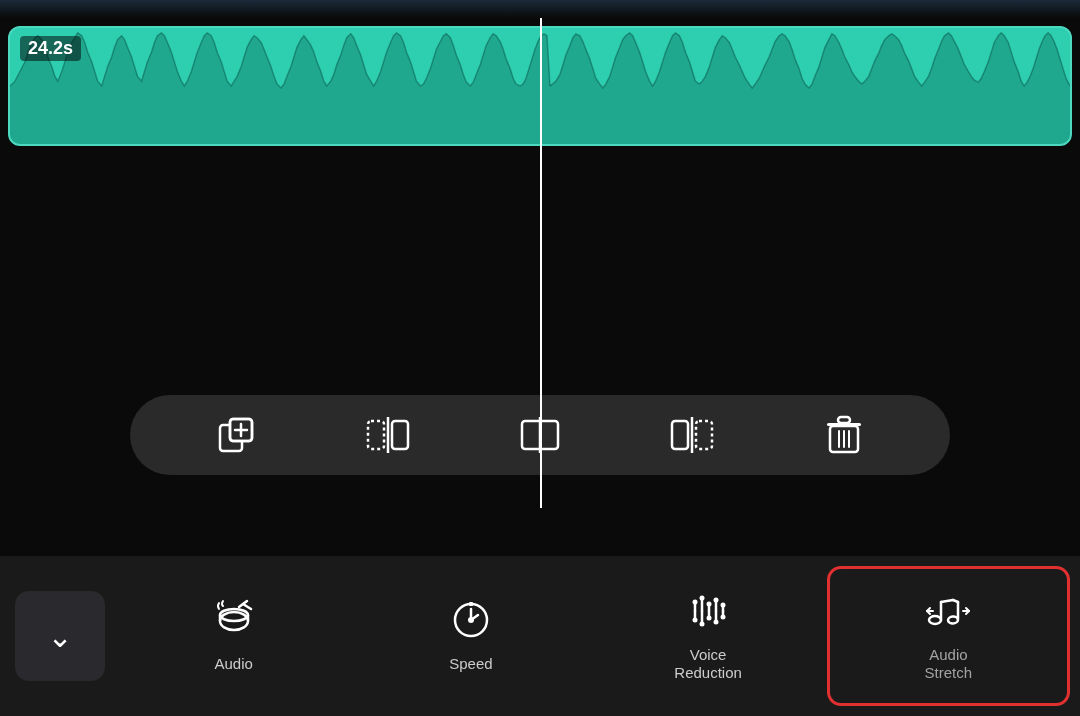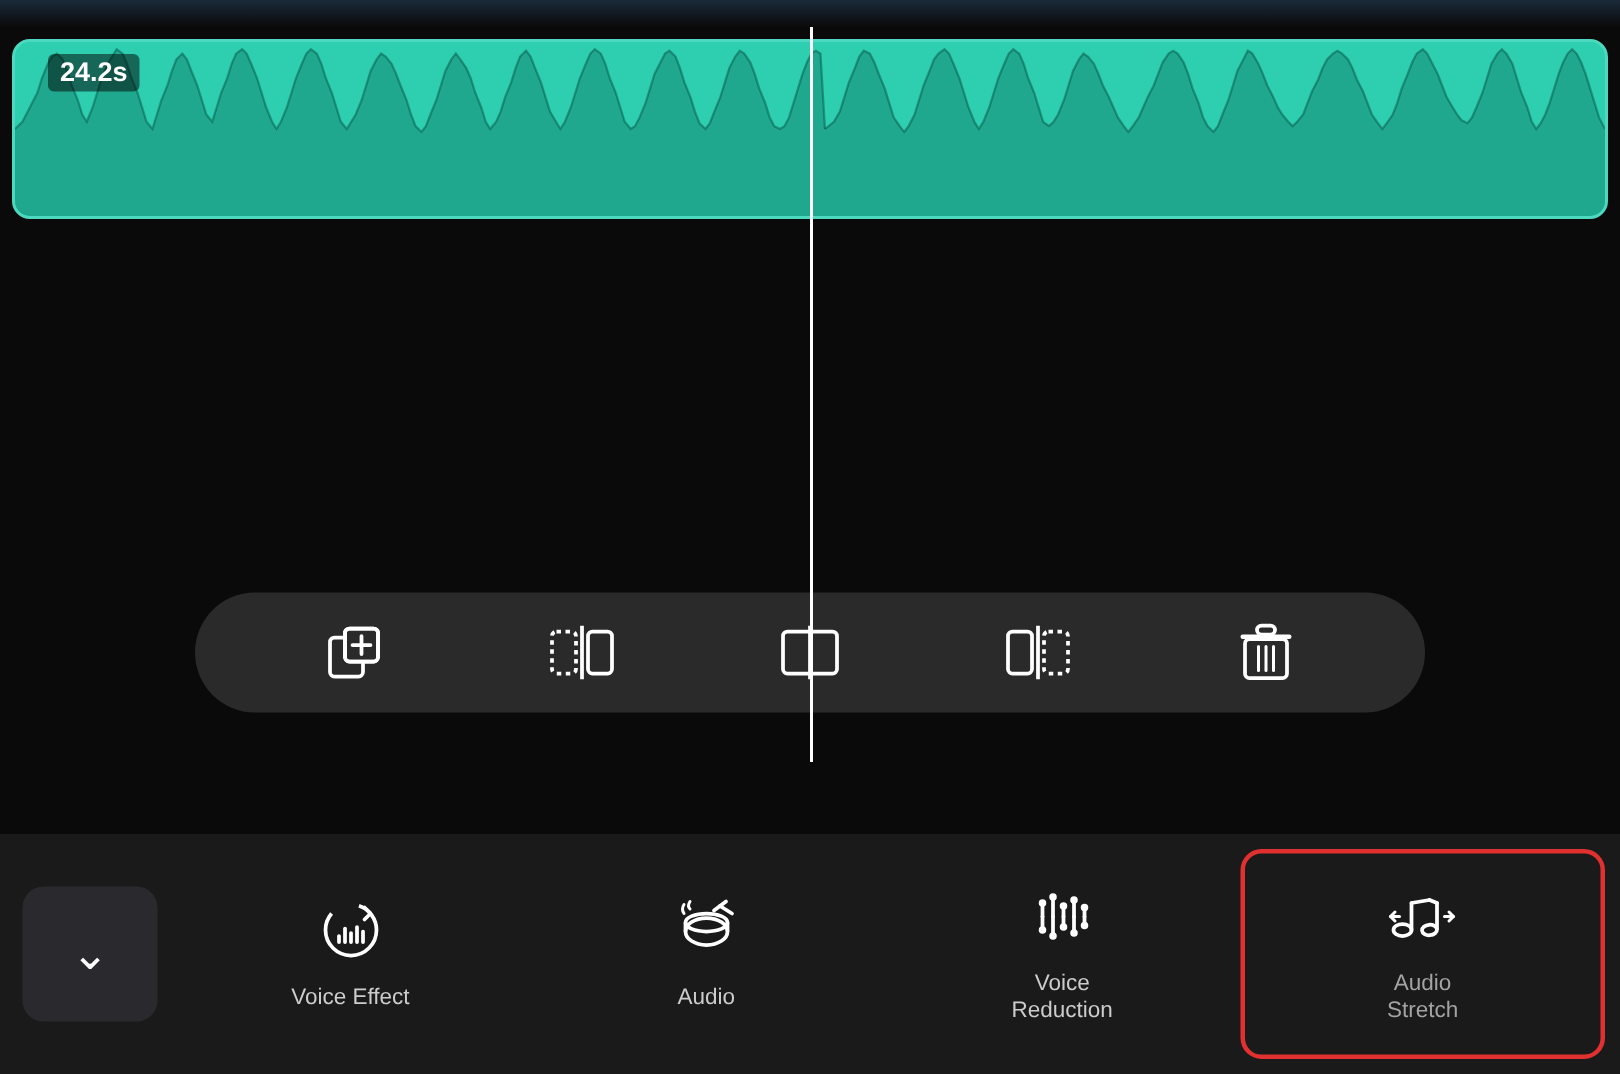--- a/index.html
+++ b/index.html
@@ -44,21 +44,21 @@
       border: 2px solid #4dd9c0;
       overflow: hidden;
       background: #2ecfb0;
       display: flex;
       align-items: center;
     }
 
     .track-timestamp {
       position: absolute;
       top: 8px;
-      left: 22px;
+      left: 10px;
       background: rgba(0,0,0,0.5);
       color: white;
       font-size: 18px;
       font-weight: 600;
       padding: 2px 8px;
       border-radius: 4px;
       z-index: 10;
     }
 
     .waveform-svg {
@@ -266,57 +266,54 @@
     </svg>
   </div>
 </div>
 
 <div class="bottom-toolbar">
 
   <div class="collapse-btn">
     <span class="chevron">⌄</span>
   </div>
 
-  <div class="bottom-btn">
-    <div class="btn-icon">
-      <svg width="42" height="42" viewBox="0 0 42 42" fill="none" xmlns="http://www.w3.org/2000/svg">
-
-        <circle cx="21" cy="21" r="17" stroke="white" stroke-width="2.5" fill="none" stroke-dasharray="80 20" stroke-dashoffset="15"></circle>
-
-        <polyline points="30,6 34,10 30,14" stroke="white" stroke-width="2.5" fill="none" stroke-linecap="round" stroke-linejoin="round"></polyline>
-
-        <line x1="13" y1="25" x2="13" y2="29" stroke="white" stroke-width="2.5" stroke-linecap="round"></line>
-        <line x1="17" y1="20" x2="17" y2="29" stroke="white" stroke-width="2.5" stroke-linecap="round"></line>
-        <line x1="21" y1="23" x2="21" y2="29" stroke="white" stroke-width="2.5" stroke-linecap="round"></line>
-        <line x1="25" y1="19" x2="25" y2="29" stroke="white" stroke-width="2.5" stroke-linecap="round"></line>
-        <line x1="29" y1="22" x2="29" y2="29" stroke="white" stroke-width="2.5" stroke-linecap="round"></line>
-      </svg>
-    </div>
-    <span class="btn-label">Voice Effect</span>
-  </div>
 
   <div class="bottom-btn">
     <div class="btn-icon">
       <svg width="42" height="42" viewBox="0 0 42 42" fill="none" xmlns="http://www.w3.org/2000/svg">
 
         <ellipse cx="21" cy="22" rx="14" ry="9" stroke="white" stroke-width="2.5" fill="none"></ellipse>
         <ellipse cx="21" cy="16" rx="14" ry="6" stroke="white" stroke-width="2.5" fill="none"></ellipse>
         <line x1="7" y1="16" x2="7" y2="22" stroke="white" stroke-width="2.5"></line>
         <line x1="35" y1="16" x2="35" y2="22" stroke="white" stroke-width="2.5"></line>
 
         <line x1="26" y1="8" x2="34" y2="2" stroke="white" stroke-width="2.5" stroke-linecap="round"></line>
         <line x1="30" y1="5" x2="38" y2="10" stroke="white" stroke-width="2.5" stroke-linecap="round"></line>
 
         <path d="M6 10 Q4 7 6 4" stroke="white" stroke-width="2" fill="none" stroke-linecap="round"></path>
         <path d="M10 7 Q8 5 10 2" stroke="white" stroke-width="2" fill="none" stroke-linecap="round"></path>
       </svg>
     </div>
     <span class="btn-label">Audio</span>
   </div>
 
+  <div class="bottom-btn">
+    <div class="btn-icon">
+      <svg width="42" height="42" viewBox="0 0 42 42" fill="none" xmlns="http://www.w3.org/2000/svg">
+        <circle cx="21" cy="21" r="16" stroke="white" stroke-width="2.5" fill="none"></circle>
+
+        <circle cx="21" cy="21" r="3" fill="white"></circle>
+        <line x1="21" y1="18" x2="21" y2="10" stroke="white" stroke-width="2.5" stroke-linecap="round"></line>
+        <line x1="21" y1="21" x2="28" y2="16" stroke="white" stroke-width="2.5" stroke-linecap="round"></line>
+
+        <rect x="19" y="3" width="4" height="4" rx="1" fill="white"></rect>
+      </svg>
+    </div>
+    <span class="btn-label">Speed</span>
+  </div>
 
   <div class="bottom-btn">
     <div class="btn-icon">
       <svg width="42" height="42" viewBox="0 0 42 42" fill="none" xmlns="http://www.w3.org/2000/svg">
 
         <line x1="8" y1="21" x2="8" y2="14" stroke="white" stroke-width="2.5" stroke-linecap="round"></line>
         <circle cx="8" cy="12" r="2.5" fill="white"></circle>
         <line x1="8" y1="21" x2="8" y2="28" stroke="white" stroke-width="2.5" stroke-linecap="round"></line>
         <circle cx="8" cy="30" r="2.5" fill="white"></circle>
 

